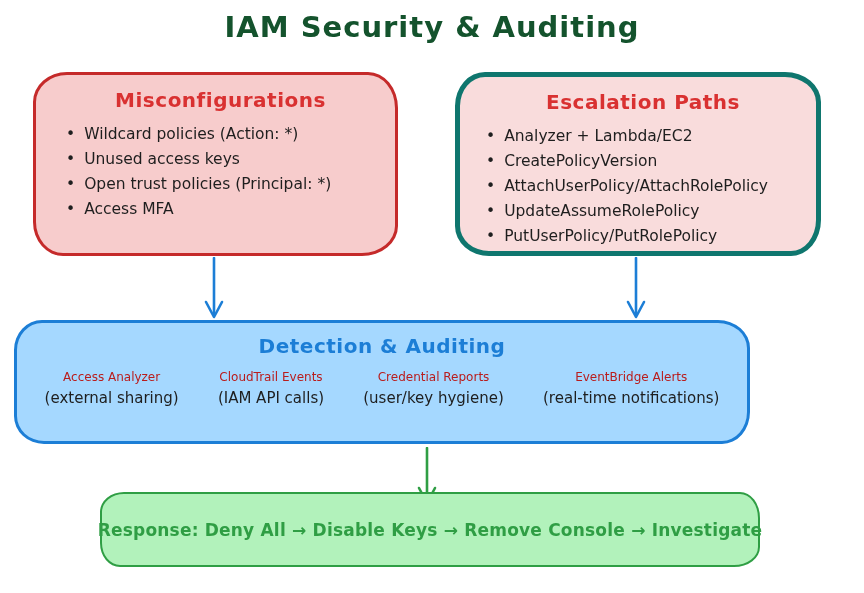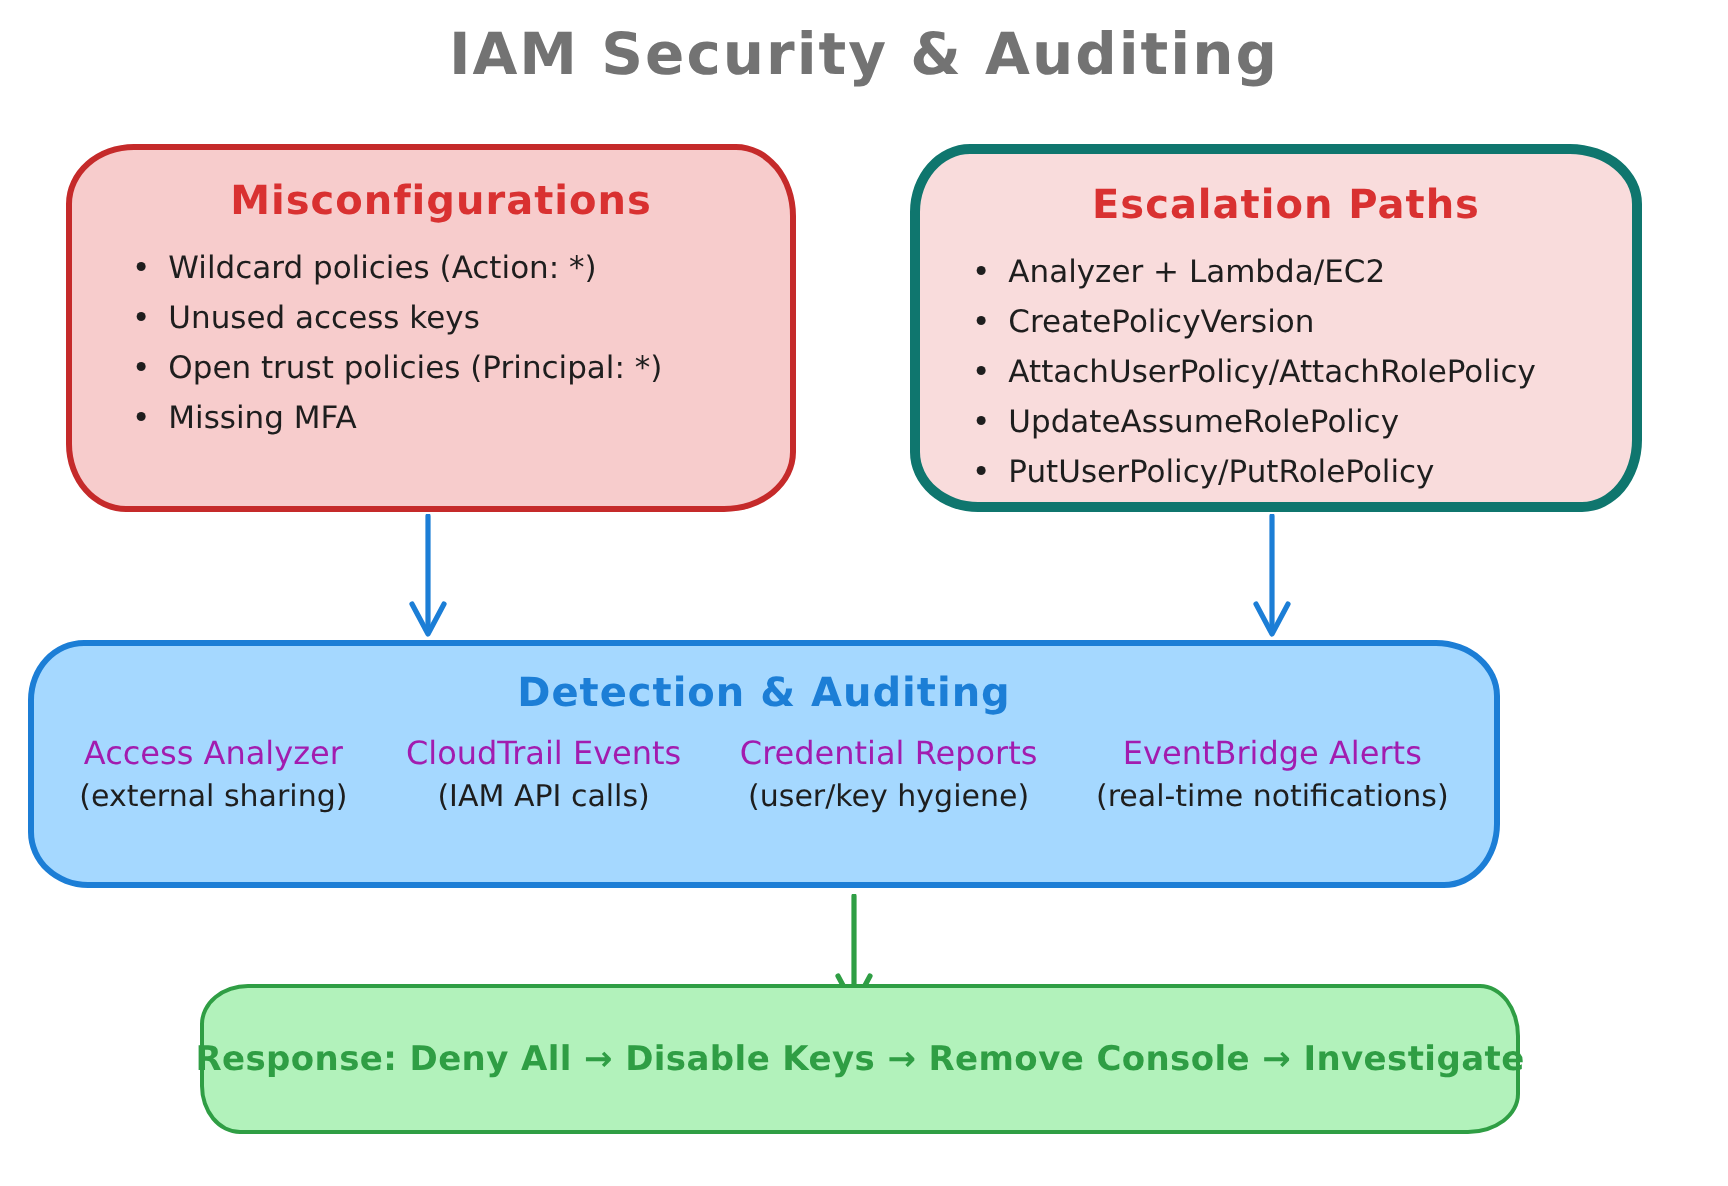--- a/index.html
+++ b/index.html
@@ -17,21 +17,21 @@
   }
   .diagram-title {
     position: absolute;
     top: 10px;
     left: 0;
     width: 100%;
     text-align: center;
     font-size: 29px;
     font-weight: bold;
     letter-spacing: 1px;
-    color: #737373;
+    color: #14532d;
   }
   .box {
     position: absolute;
     border-style: solid;
   }
   
   .box-misconfig {
     left: 33px; top: 72px; width: 365px; height: 184px;
     background: #f7cccc;
     border: 3px solid #c52a2a;
@@ -83,23 +83,23 @@
   .detection-columns {
     display: flex;
     justify-content: space-around;
     align-items: flex-start;
   }
   .detection-col {
     text-align: center;
     white-space: nowrap;
   }
   .detection-col .col-name {
-    font-size: 16px;
+    font-size: 12px;
     line-height: 22px;
-    color: #a21caf;
+    color: #b91c1c;
   }
   .detection-col .col-detail {
     font-size: 15px;
     line-height: 21px;
     color: #1e1e1e;
   }
   
   .box-response {
     left: 100px; top: 492px; width: 660px; height: 75px;
     background: #b2f2bb;
@@ -128,21 +128,21 @@
 <div class="canvas">
 
   <div class="diagram-title">IAM Security &amp; Auditing</div>
 
   <div class="box box-misconfig">
     <div class="red-box-title">Misconfigurations</div>
     <ul class="bullets">
       <li>Wildcard policies (Action: *)</li>
       <li>Unused access keys</li>
       <li>Open trust policies (Principal: *)</li>
-      <li>Missing MFA</li>
+      <li>Access MFA</li>
     </ul>
   </div>
 
   <div class="box box-escalation">
     <div class="red-box-title">Escalation Paths</div>
     <ul class="bullets">
       <li>Analyzer + Lambda/EC2</li>
       <li>CreatePolicyVersion</li>
       <li>AttachUserPolicy/AttachRolePolicy</li>
       <li>UpdateAssumeRolePolicy</li>

